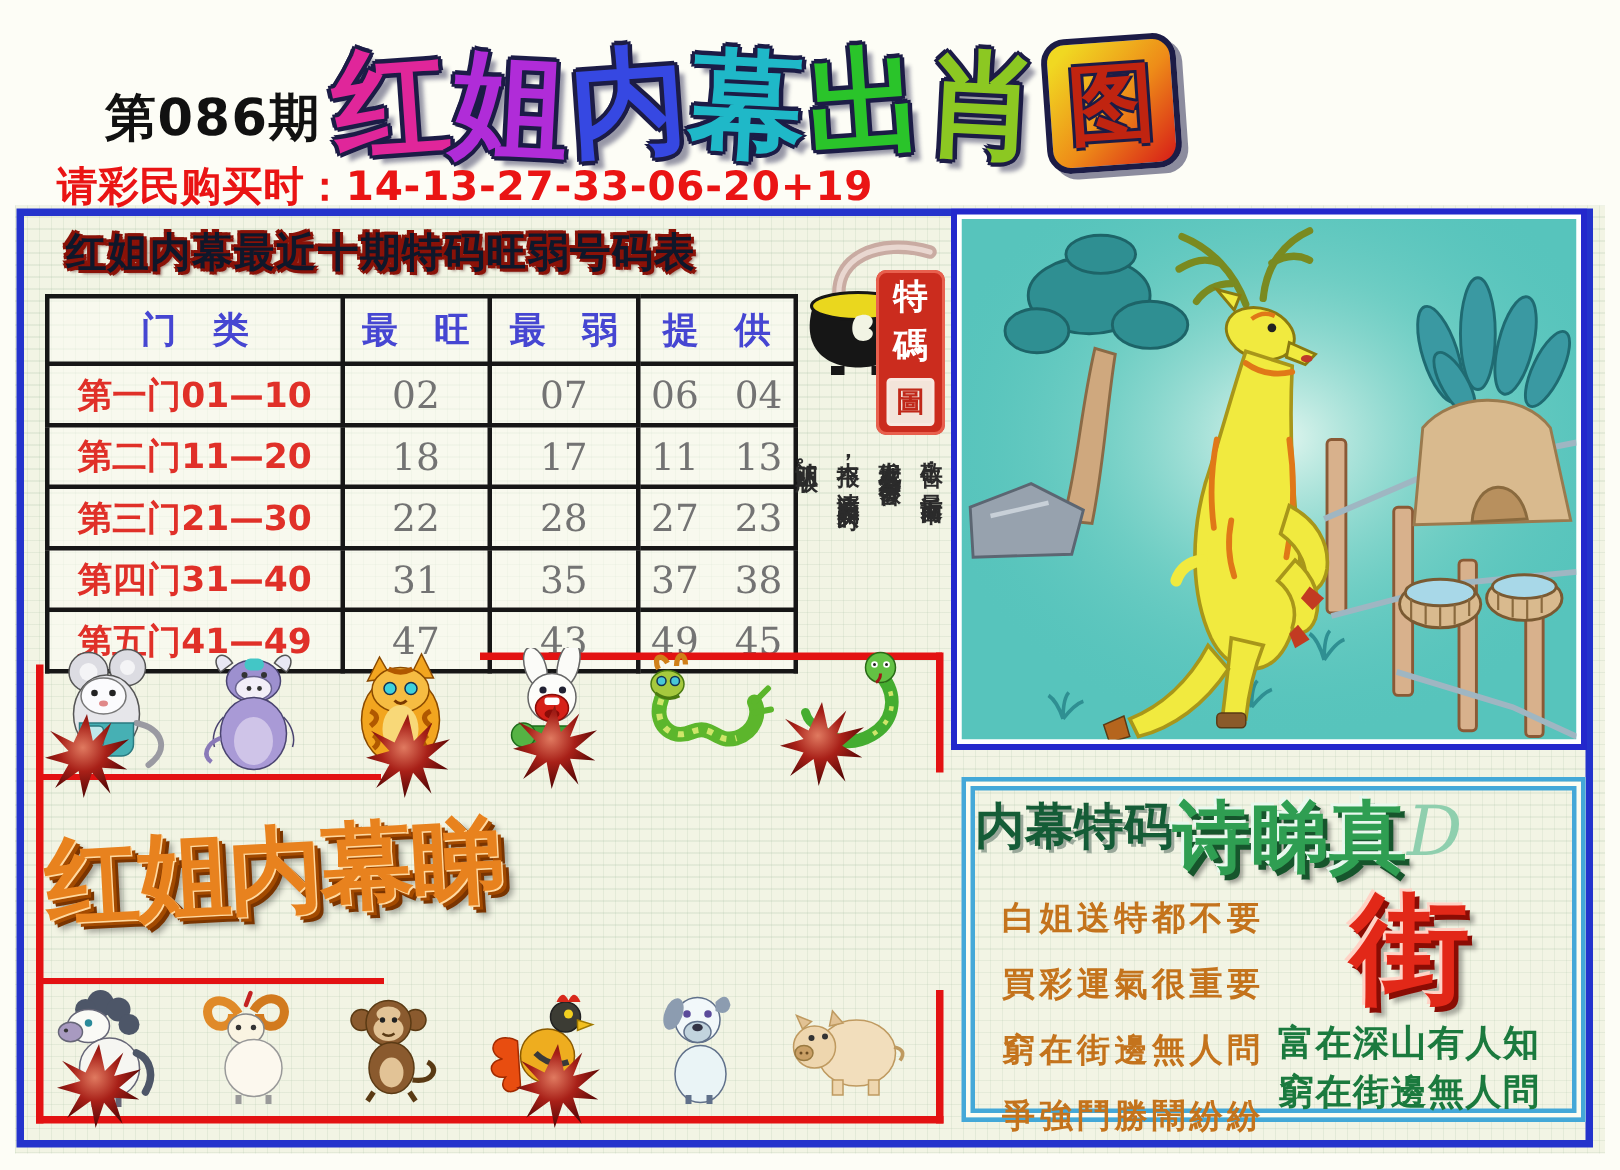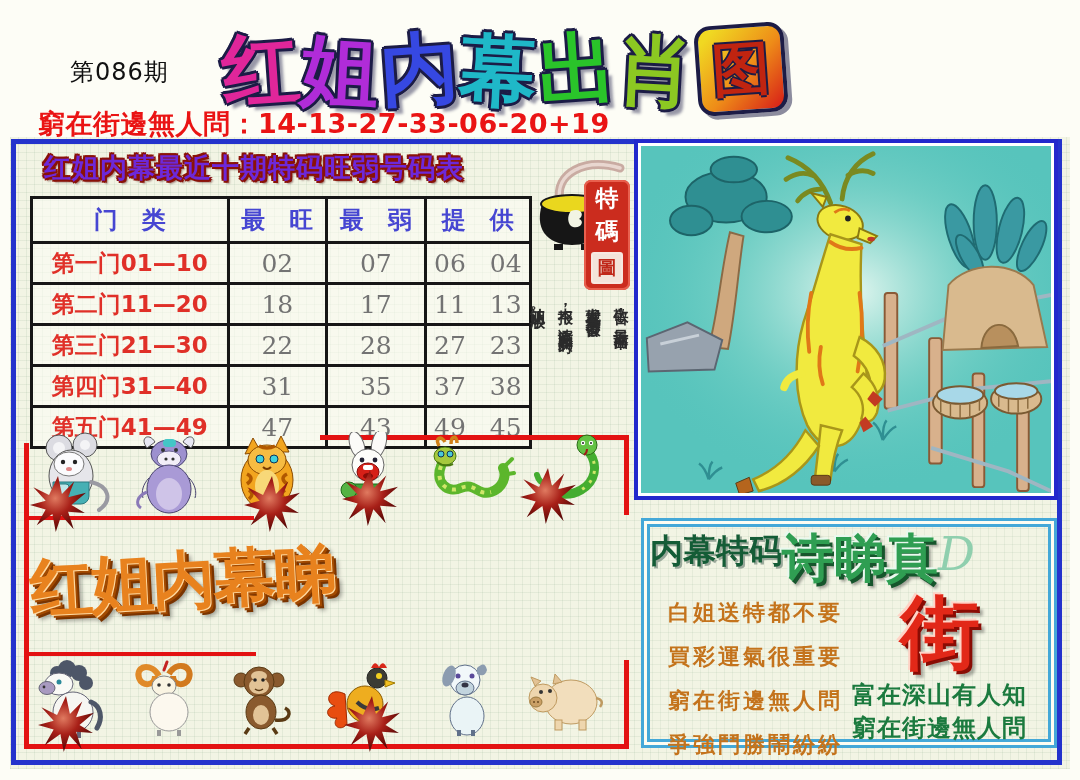--- a/index.html
+++ b/index.html
@@ -3,35 +3,35 @@
 <meta charset="utf-8">
 <style>
   html,body{margin:0;padding:0;}
   body{background:#ffffff;font-family:"DejaVu Sans",sans-serif;}
   .page{position:relative;width:1080px;height:780px;background:#fdfdf6;overflow:hidden;}
   .gridpaper{position:absolute;left:10px;top:137px;width:1060px;height:632px;
     background-color:#f2f4e4;
     background-image:repeating-linear-gradient(0deg,rgba(150,180,150,.16) 0 1px,transparent 1px 8px),
                      repeating-linear-gradient(90deg,rgba(150,180,150,.16) 0 1px,transparent 1px 8px);}
   
-  .issue{position:absolute;left:70px;top:56px;font-size:24px;font-weight:normal;color:#111;letter-spacing:1px;}
+  .issue{position:absolute;left:70px;top:56px;font-size:34px;font-weight:bold;color:#111;letter-spacing:1px;}
   .main-title{position:absolute;left:222px;top:24px;display:flex;align-items:center;gap:1px;}
   .tchar{font-size:78px;font-weight:bold;line-height:1;
     text-shadow:3px 0 #1c1c46,-3px 0 #1c1c46,0 3px #1c1c46,0 -3px #1c1c46,
       2px 2px #1c1c46,-2px 2px #1c1c46,2px -2px #1c1c46,-2px -2px #1c1c46,6px 6px 3px rgba(28,28,70,.45);}
   .tchar:nth-child(odd){transform:rotate(-4deg);}
   .tchar:nth-child(even){transform:rotate(3deg) translateY(2px);}
   .tchar.boxed{width:82px;height:82px;border-radius:16px;display:flex;align-items:center;justify-content:center;
     background:linear-gradient(135deg,#f0d822 10%,#ee8c18 55%,#d92818 95%);
     border:4px solid #1c1c46;box-shadow:4px 4px 0 rgba(28,28,70,.5);font-size:58px;
     text-shadow:2px 0 #1c1c46,-2px 0 #1c1c46,0 2px #1c1c46,0 -2px #1c1c46;}
   .last-draw{position:absolute;left:38px;top:106px;font-size:27px;font-weight:bold;color:#ea1414;letter-spacing:.5px;white-space:nowrap;}
   
   .outer-frame{position:absolute;left:11px;top:139px;width:1051px;height:626px;border:5px solid #2433cc;box-sizing:border-box;}
-  .stats-title{position:absolute;left:44px;top:150px;font-size:27px;font-weight:bold;color:#6d28d9;letter-spacing:1px;white-space:nowrap;
+  .stats-title{position:absolute;left:44px;top:150px;font-size:27px;font-weight:bold;color:#0f172a;letter-spacing:1px;white-space:nowrap;
     text-shadow:2px 0 #8a1208,-2px 0 #8a1208,0 2px #8a1208,0 -2px #8a1208,2px 2px #8a1208,-2px -2px #8a1208,3px 3px 2px rgba(60,0,0,.45);}
   table.stats{position:absolute;left:30px;top:196px;width:502px;border-collapse:collapse;background:rgba(253,253,246,.55);padding-left:33px;}
   table.stats th,table.stats td{border:3px solid #161616;text-align:center;padding:0;}
   table.stats th{height:42px;font-size:24px;color:#4646d2;font-weight:bold;}
   table.stats td{height:38px;}
   td.cat{font-size:23px;font-weight:bold;color:#e03028;}
   td.num{font-size:25px;color:#737373;font-family:"DejaVu Serif",serif;word-spacing:16px;}
   .c0{width:198px;}.c1{width:97px;}.c2{width:97px;}.c3{width:104px;}
   
   .pot{position:absolute;left:520px;top:144px;width:118px;height:118px;}
@@ -84,21 +84,21 @@
   <div class="main-title">
     <span class="tchar" style="color: rgb(224, 38, 154);">红</span>
     <span class="tchar" style="color: rgb(176, 44, 216);">姐</span>
     <span class="tchar" style="color: rgb(54, 72, 226);">内</span>
     <span class="tchar" style="color: rgb(31, 184, 200);">幕</span>
     <span class="tchar" style="color: rgb(42, 196, 42);">出</span>
     <span class="tchar" style="color: rgb(140, 200, 34);">肖</span>
     <span class="tchar boxed" style="color: rgb(192, 36, 16);">图</span>
   </div>
   <div class="last-draw">
-    <span>窮在街邊無人問：</span><span>14-13-27-33-06-20+19</span>
+    <span>请彩民购买时：</span><span>14-13-27-33-06-20+19</span>
   </div>
 
   <div class="outer-frame"></div>
 
   <div class="stats-title">红姐内幕最近十期特码旺弱号码表</div>
   <table class="stats">
     <thead>
       <tr>
         <th class="c0">门　类</th>
         <th class="c1">最　旺</th>

